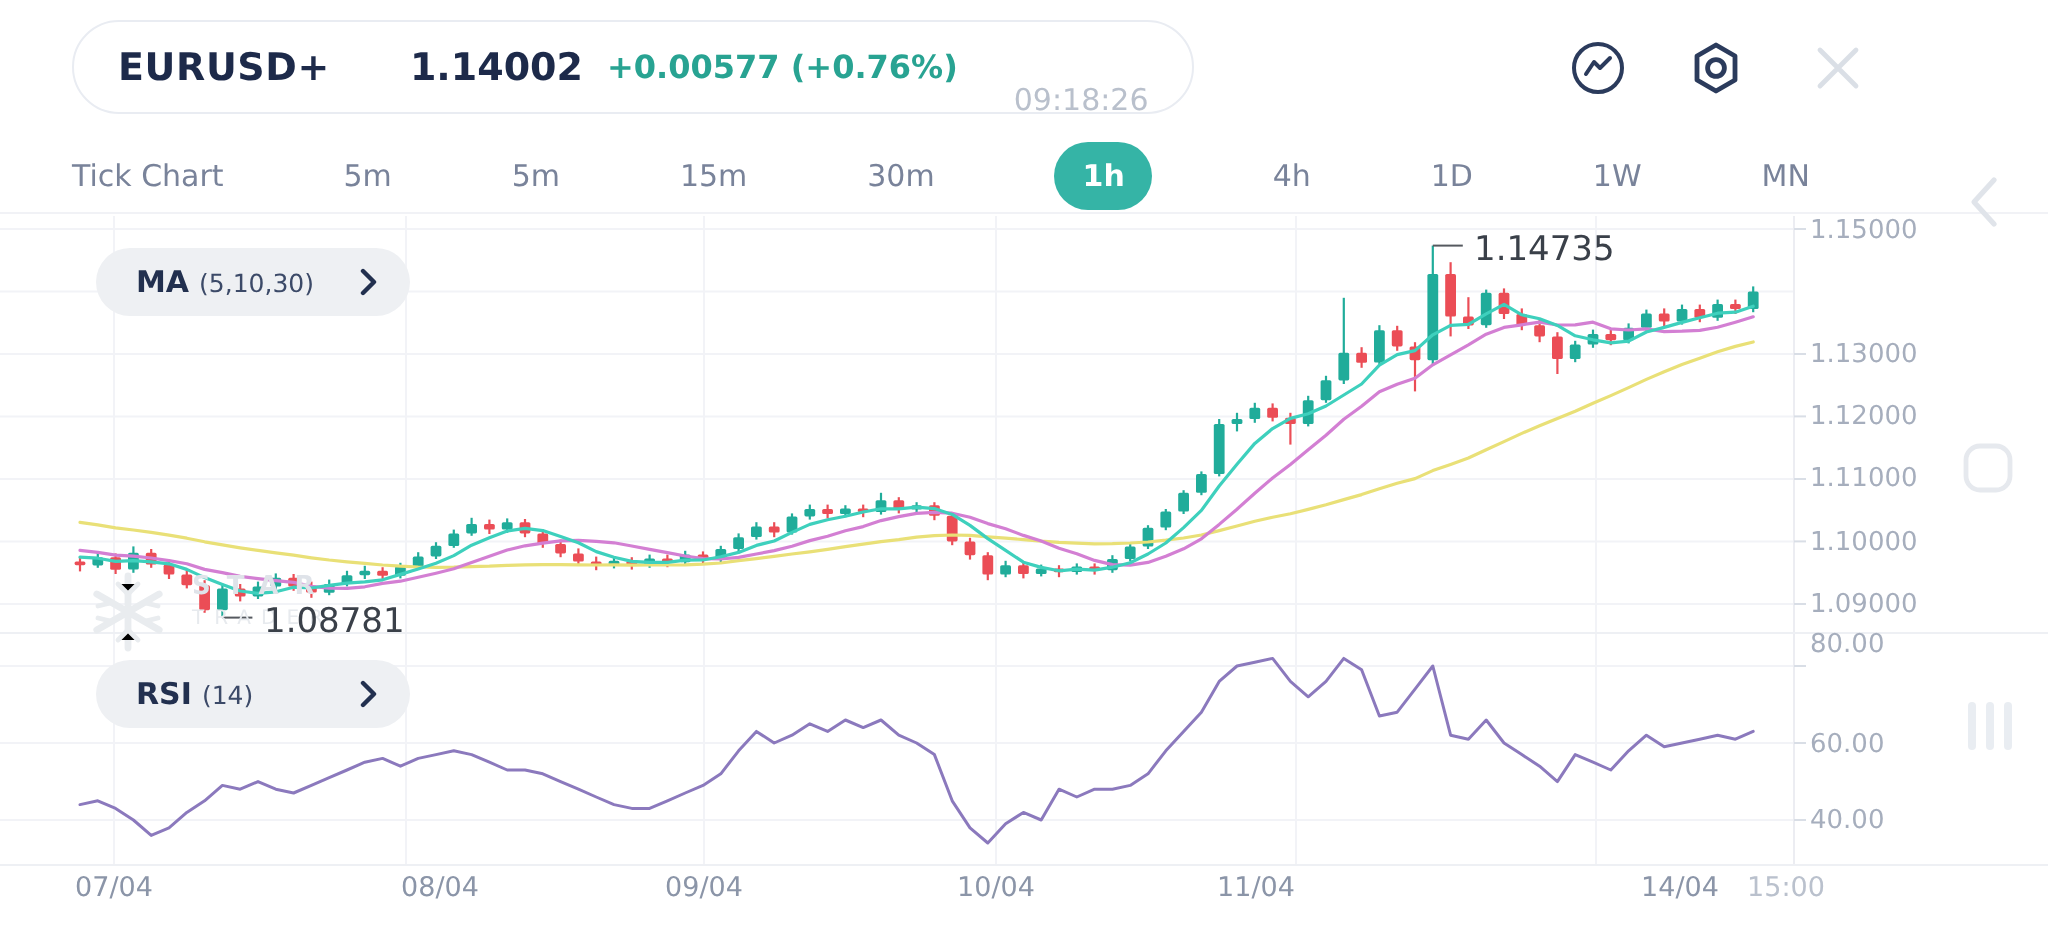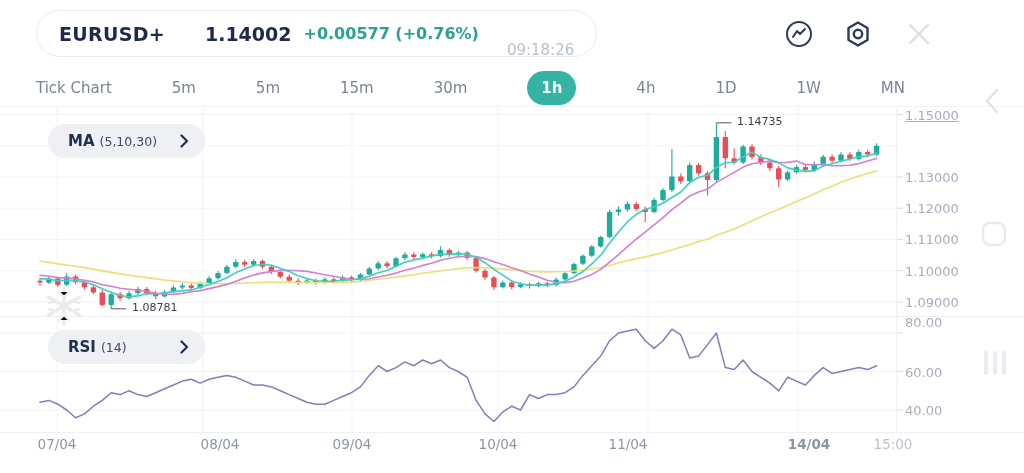--- a/index.html
+++ b/index.html
@@ -35,21 +35,21 @@
   .ind-name { font-size:15px; font-weight:bold; color:#22304f; }
   .ind-par  { font-size:12.5px; color:#3c4a68; margin-left:5px; }
   .ind-chev { margin-left:auto; display:flex; }
 
   
   .ax { position:absolute; left:905px; font-size:13px; color:#a6aebd; z-index:4; }
   .dt { position:absolute; top:436px; font-size:13.5px; color:#8b95a8; transform:translateX(-50%); z-index:4;text-align:center; }
   .dt.edge { color:#bac1cd; }
 
   
-  .ann { position:absolute; font-size:11px; color:#3a4049; z-index:5; }
+  .ann { position:absolute; font-size:17px; color:#3a4049; z-index:5; }
 
   
   .wm { position:absolute; left:42px; top:284px; z-index:1; display:flex; align-items:flex-start; }
   .wm-text { margin-left:10px; margin-top:2px; }
   .wm-l1 { font-size:13px; font-weight:bold; letter-spacing:8px; color:#dfe3e9; }
   .wm-l2 { font-size:10px; letter-spacing:5px; color:#e7eaee; margin-top:3px; }
 
   .side-ico { position:absolute; cursor:pointer; z-index:6; }
 </style>
 </head>
@@ -90,20 +90,24 @@
     </div>
   <div class="tabs-underline"></div>
 
   <div class="wm">
     <svg width="44" height="44" viewBox="0 0 44 44">
       <g stroke="#e9ecef" stroke-width="3.4" stroke-linecap="round">
         <path d="M22 4 L22 40 M6.4 13 L37.6 31 M6.4 31 L37.6 13"></path>
         <path d="M17 8 L22 13 L27 8 M17 36 L22 31 L27 36 M7 19 L13.8 17.3 M7 25 L13.8 26.7 M37 19 L30.2 17.3 M37 25 L30.2 26.7" stroke-width="2.4"></path>
       </g>
     </svg>
+    <div class="wm-text">
+      <div class="wm-l1">STAR</div>
+      <div class="wm-l2">TRADER</div>
+    </div>
   </div>
 
   <svg class="pane" id="priceSvg" style="top:108px" width="1024" height="208">
       <g>
         <line x1="0" y1="6.5" x2="897" y2="6.5" stroke="#f2f3f7" stroke-width="1"></line>
         <line x1="0" y1="37.8" x2="897" y2="37.8" stroke="#f2f3f7" stroke-width="1"></line>
         <line x1="0" y1="69.0" x2="897" y2="69.0" stroke="#f2f3f7" stroke-width="1"></line>
         <line x1="0" y1="100.2" x2="897" y2="100.2" stroke="#f2f3f7" stroke-width="1"></line>
         <line x1="0" y1="131.5" x2="897" y2="131.5" stroke="#f2f3f7" stroke-width="1"></line>
         <line x1="0" y1="162.7" x2="897" y2="162.7" stroke="#f2f3f7" stroke-width="1"></line>
@@ -371,30 +375,30 @@
   <svg class="side-ico" style="left:981px; top:221px" width="26" height="26" viewBox="0 0 26 26">
     <rect x="2" y="2" width="22" height="22" rx="7" fill="none" stroke="#e6e9ee" stroke-width="2.4"></rect>
   </svg>
   <svg class="side-ico" style="left:983px; top:349px" width="24" height="28" viewBox="0 0 24 28">
     <rect x="1" y="2" width="4" height="24" rx="2" fill="#e9edf2"></rect>
     <rect x="10" y="2" width="4" height="24" rx="2" fill="#e9edf2"></rect>
     <rect x="19" y="2" width="4" height="24" rx="2" fill="#e9edf2"></rect>
   </svg>
 
   <div id="axisLabels">
-      <div class="ax" style="top: 108px; text-decoration: underline;">1.15000</div>
+      <div class="ax" style="top: 108px;">1.15000</div>
       <div class="ax" style="top: 170px;">1.13000</div>
       <div class="ax" style="top: 201px;">1.12000</div>
       <div class="ax" style="top: 232px;">1.11000</div>
       <div class="ax" style="top: 264px;">1.10000</div>
       <div class="ax" style="top: 295px;">1.09000</div>
       <div class="ax" style="top: 315px;">80.00</div>
       <div class="ax" style="top: 365px;">60.00</div>
       <div class="ax" style="top: 403px;">40.00</div>
       <div class="dt" style="left: 57px;">07/04</div>
       <div class="dt" style="left: 220px;">08/04</div>
       <div class="dt" style="left: 352px;">09/04</div>
       <div class="dt" style="left: 498px;">10/04</div>
       <div class="dt" style="left: 628px;">11/04</div>
-      <div class="dt" style="left: 809px; font-weight: bold;">14/04</div>
+      <div class="dt" style="left: 840px;">14/04</div>
       <div class="dt edge" style="left: 893px;">15:00</div>
     </div>
 </div>
 
 </body></html>

